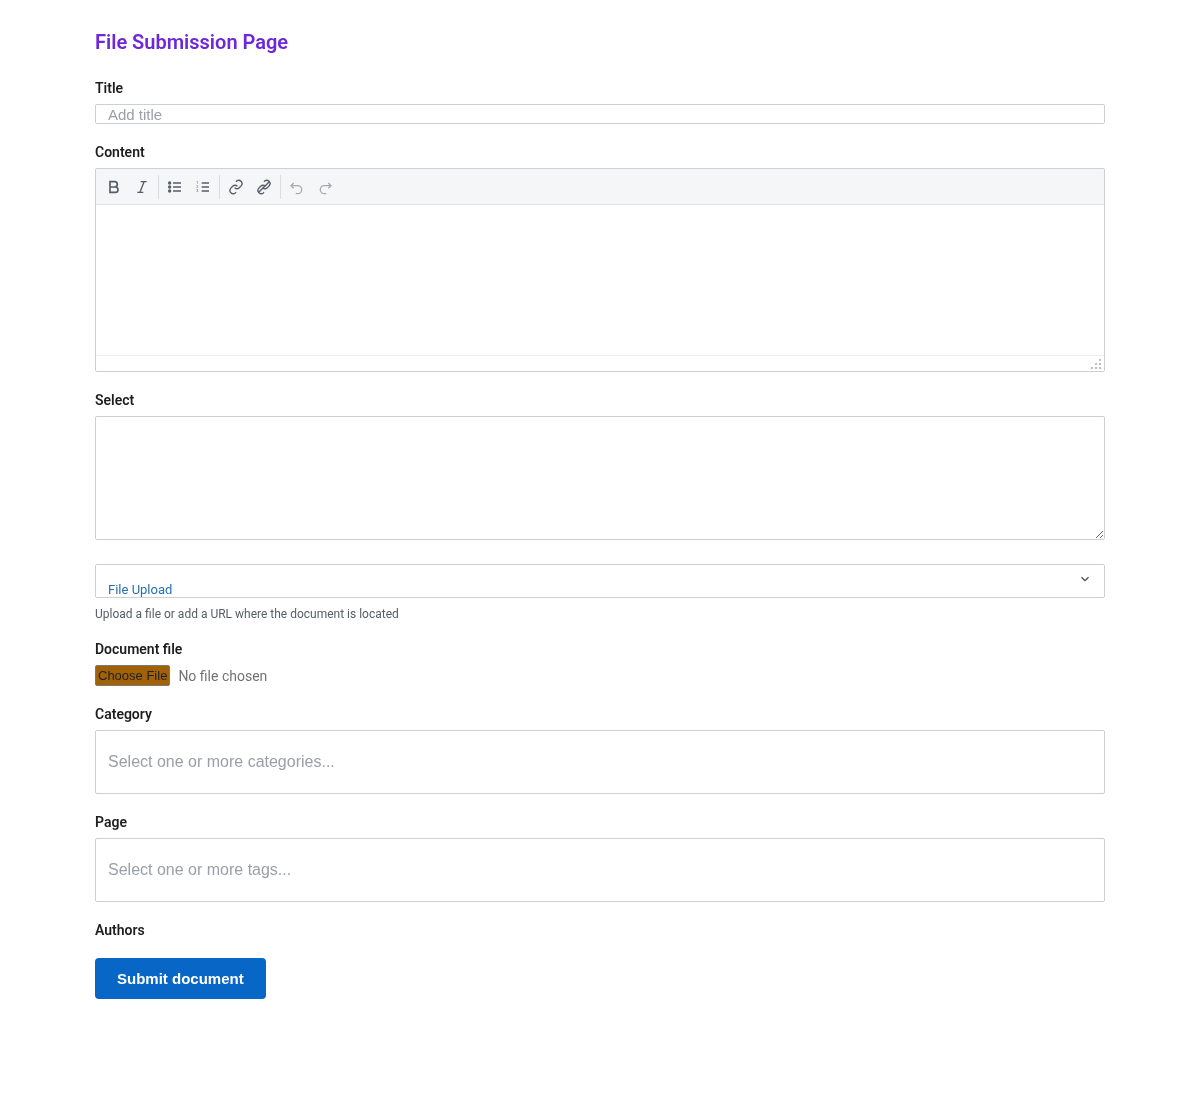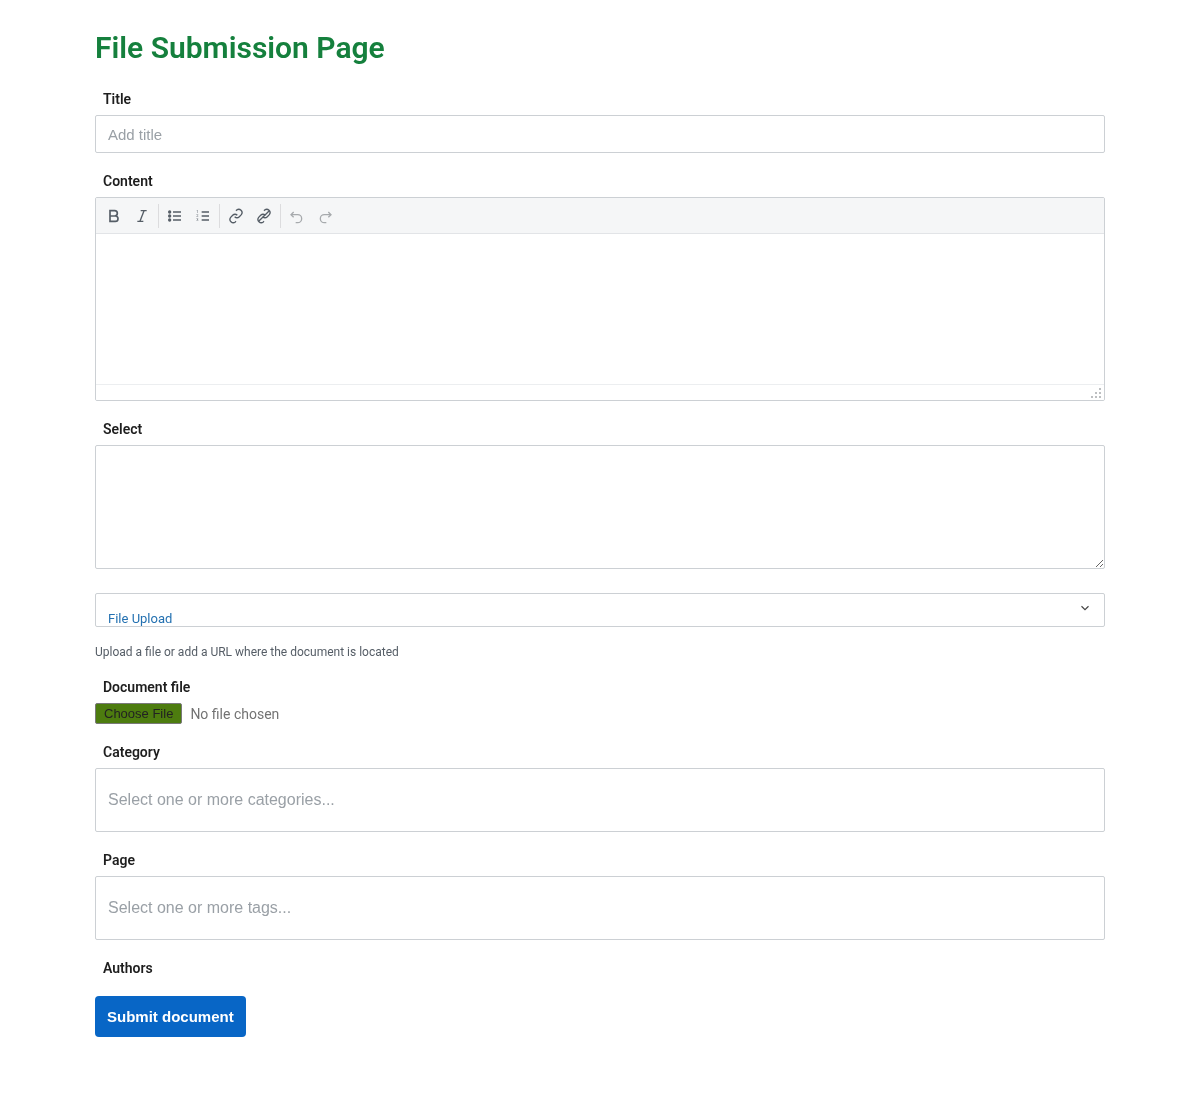--- a/index.html
+++ b/index.html
@@ -9,46 +9,45 @@
     background: #ffffff;
     font-family: -apple-system, BlinkMacSystemFont, "Segoe UI", Roboto, Helvetica, Arial, sans-serif;
     color: #1e1e1e;
   }
   .page {
     width: 1010px;
     margin: 0 auto;
     padding: 30px 0 60px 0;
   }
   h1.page-title {
-    font-size: 30px;
+    font-size: 20px;
     font-weight: 600;
     margin: 0 0 26px 0;
-    color: #15803d;
+    color: #6d28d9;
   }
   .field {
     margin-bottom: 20px;
   }
   .field-label {
     display: block;
     font-size: 14px;
     font-weight: 600;
     color: #1e1e1e;
     margin-bottom: 8px;
-    margin-left: 8px;
   }
   .text-input, .multi-select, .select-box {
     width: 100%;
     border: 1px solid #ccd0d4;
     background: #fff;
     font-size: 15px;
     color: #333;
     padding: 8px 12px;
     border-radius: 2px;
   }
-  .text-input { height: 38px; }
+  .text-input { height: 20px; }
   .text-input::placeholder,
   .multi-select::placeholder { color: #9aa0a6; }
   .multi-select { height: 64px; font-size: 16px;}
   
   .editor-wrap {
     border: 1px solid #ccd0d4;
     border-radius: 2px;
     overflow: hidden;
   }
   .toolbar {
@@ -120,50 +119,50 @@
     position: relative;
     top: 8px; 
     white-space: nowrap;
   }
   .chevron {
     color: #464646;
   }
   .help-text {
     font-size: 12px;
     color: #555d66;
-    margin-top: 18px;
+    margin-top: 9px;
   }
   
   .file-row {
     display: flex;
     align-items: center;
     gap: 8px;
     font-size: 14px;
   }
   .choose-btn {
-    background: #4d7c0f;
+    background: #a16207;
     border: 1px solid #797979;
-    padding: 2px 8px;
+    padding: 2px 2px;
     font-size: 13px;
     color: #222;
     cursor: pointer;
     border-radius: 2px;
   }
   .file-status {
     color: #737373;
   }
   
   .submit-btn {
     display: inline-block;
     background: #0866c6;
     color: #fff;
     border: none;
     font-size: 15px;
     font-weight: 600;
-    padding: 12px 12px;
+    padding: 12px 22px;
     border-radius: 4px;
     cursor: pointer;
   }
 </style>
 </head>
 <body>
 
 <div class="page">
 
   <h1 class="page-title">File Submission Page</h1>

